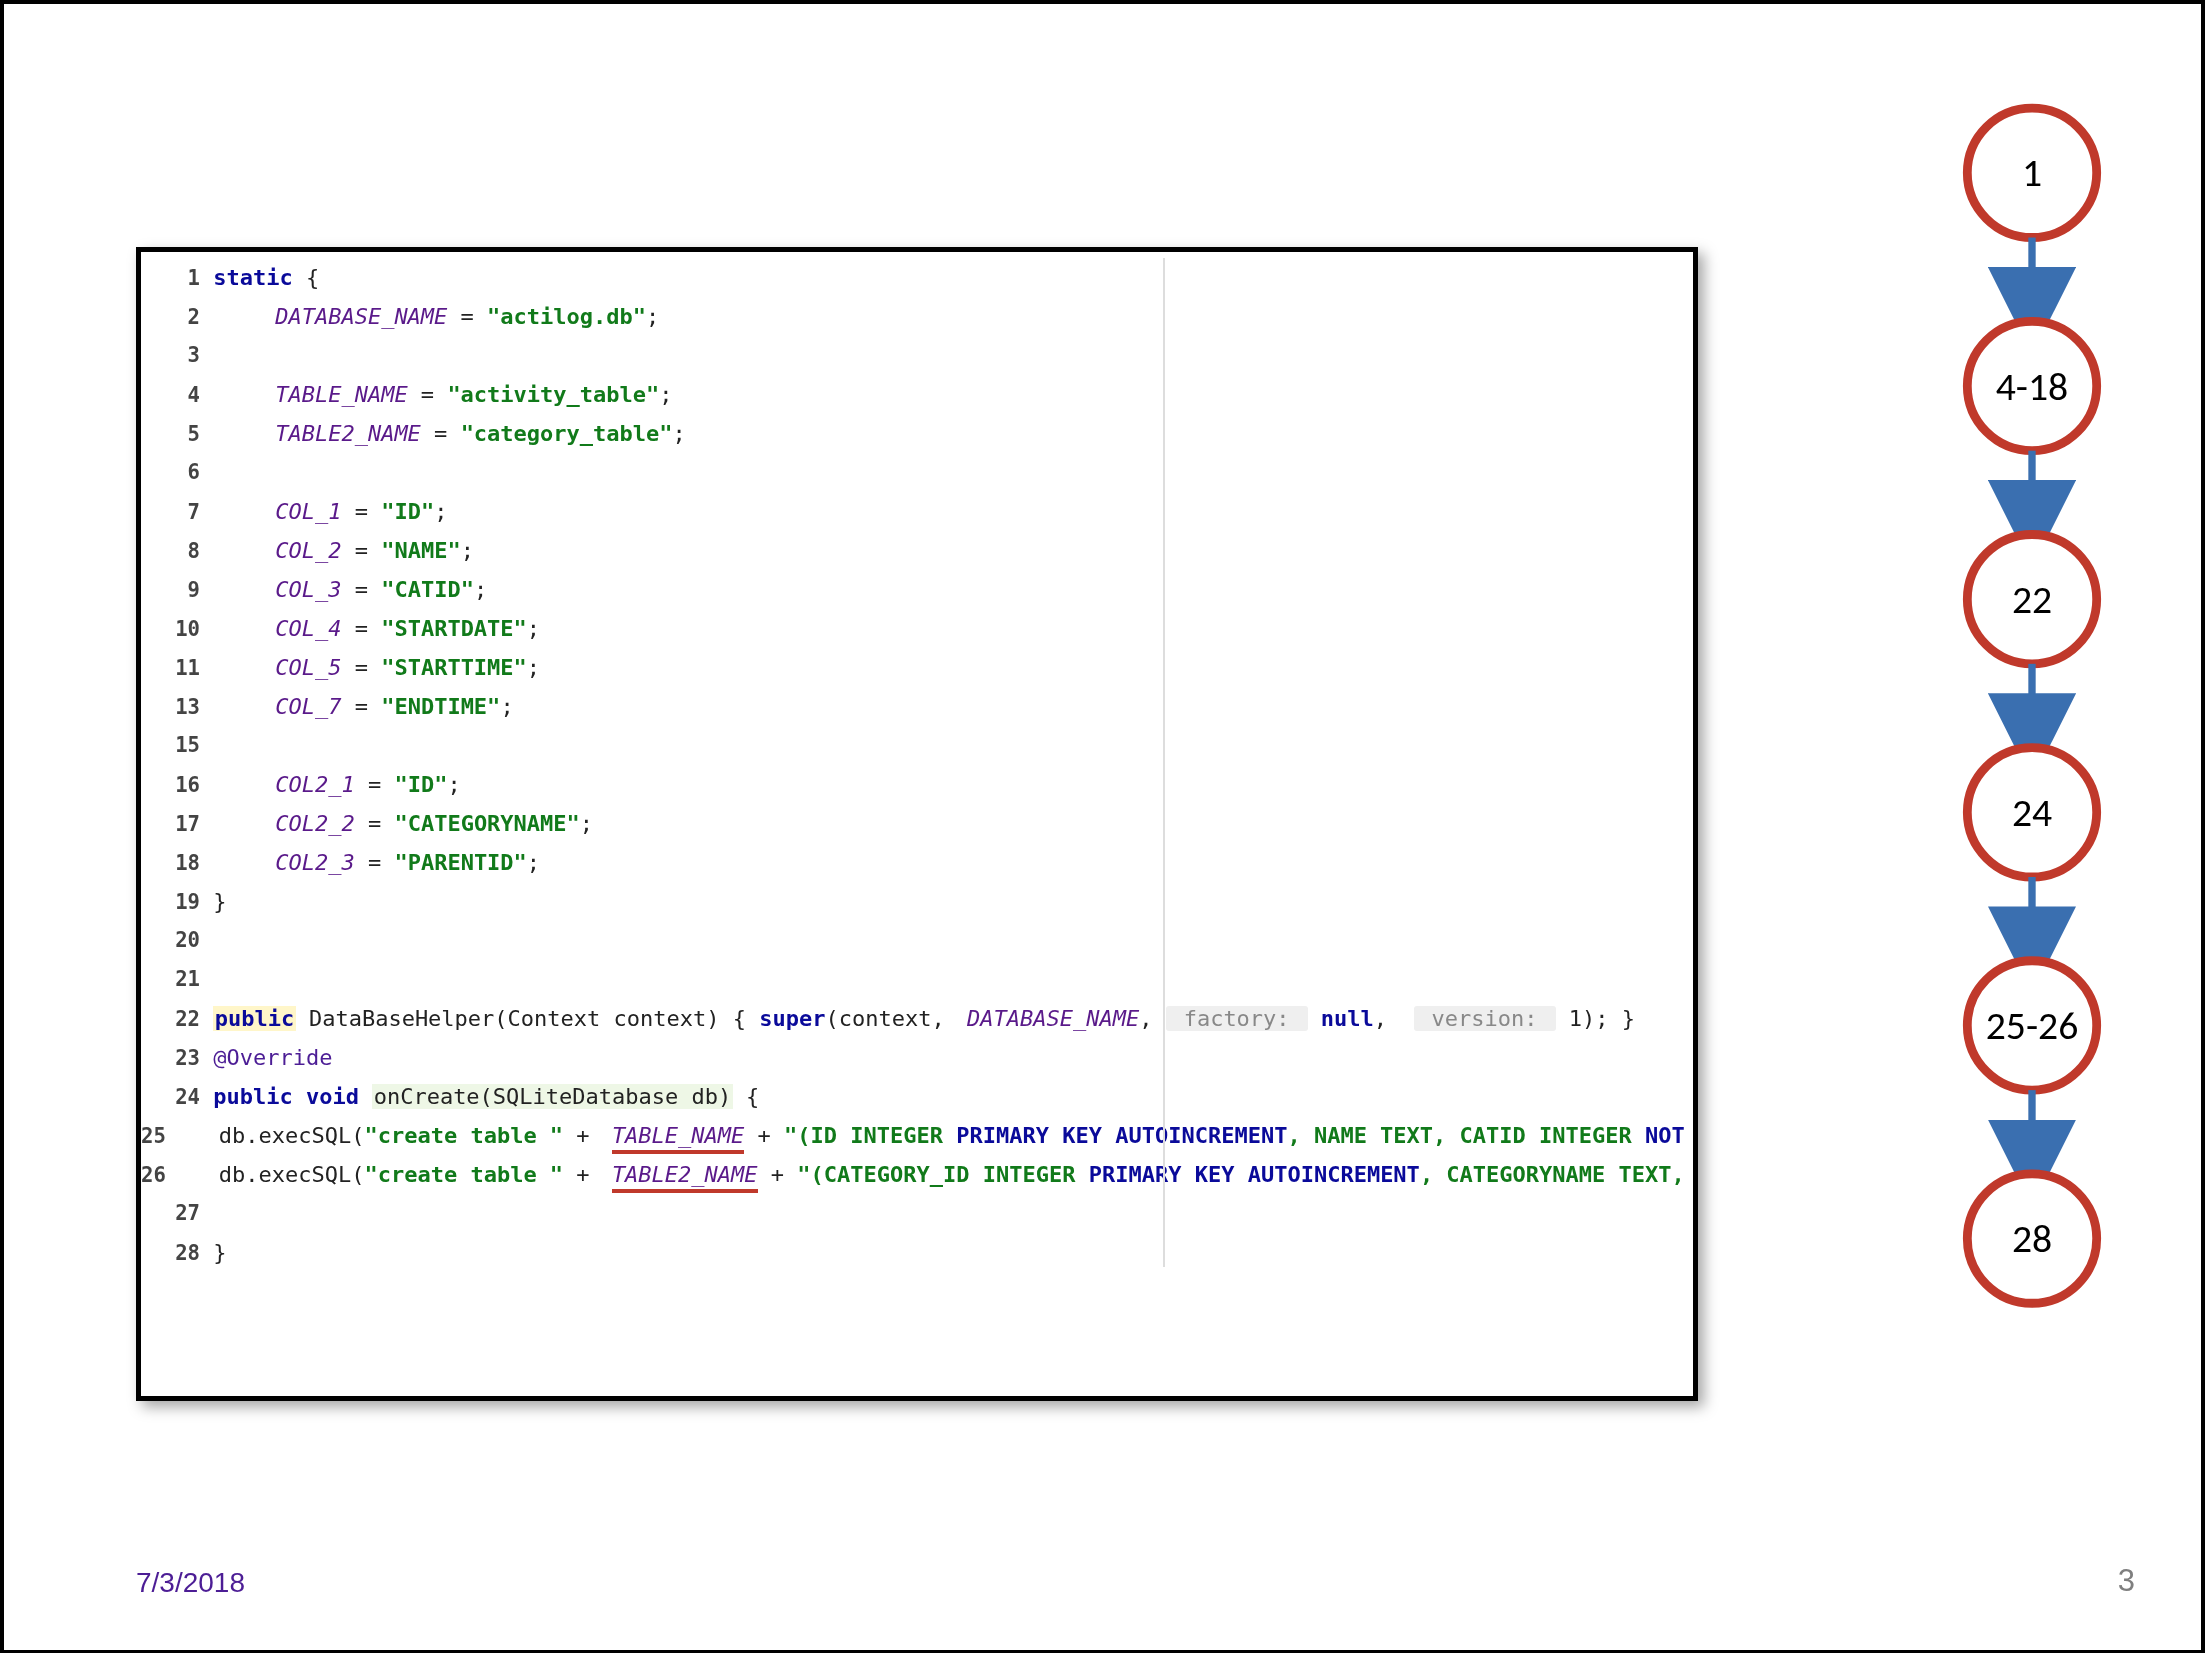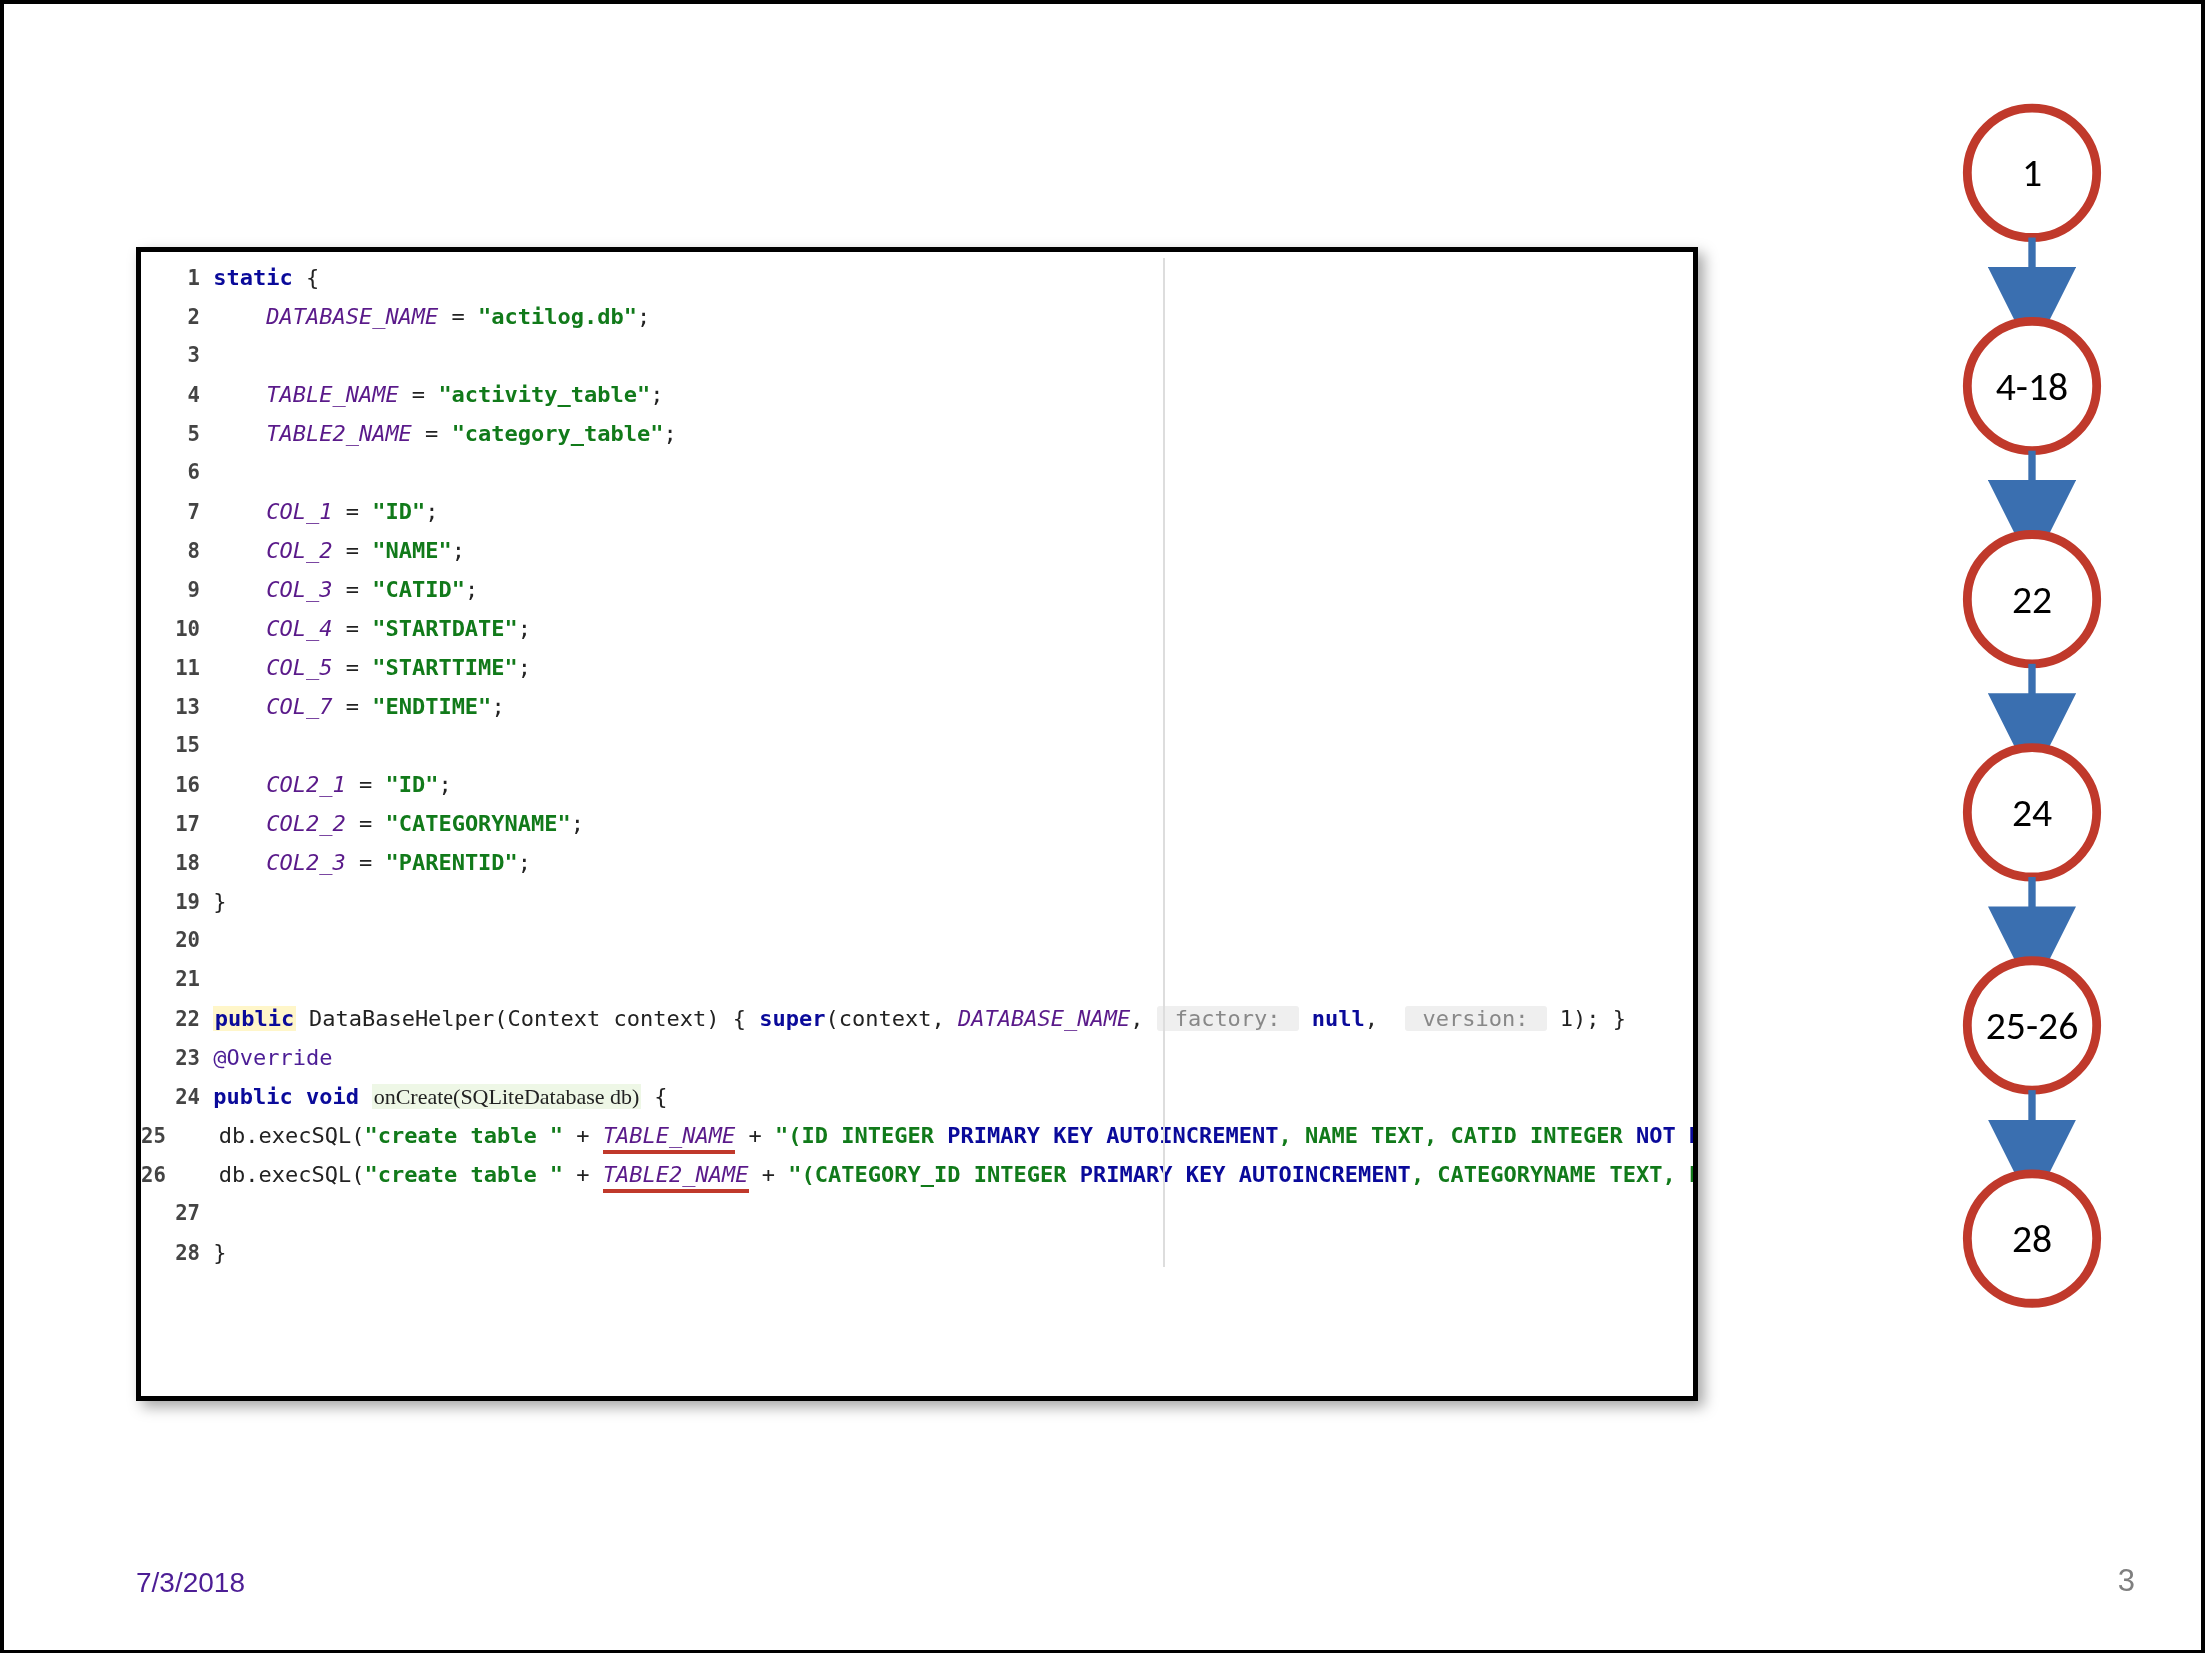--- a/index.html
+++ b/index.html
@@ -56,27 +56,27 @@
     padding-right: 13.2px;
     font-weight: 700;
     color: #444;
     font-size: 20.6px;
   }
   .c {
     flex: 0 0 auto;
   }
   .kw { color: #0a0a9a; font-weight: 700; }
   .kw2 { color: #0a0a9a; font-weight: 700; }
-  .field { color: #5a1a8a; font-style: italic; }
+  .field { color: #5a1a8a; font-style: italic; margin-left: 9px; }
   .str { color: #117a1a; font-weight: 700; }
   .plain { color: #222; }
   .hint { background: #efefef; border-radius: 2.9px; padding: 0 18px; color: #888; }
   .ann { color: #4c1d95; }
   .hl-pub { background: #fff6c9; padding: 0 1.5px; }
-  .hl-method { background: #eef7e6; padding: 0 1.5px; font-family: Liberation Serif, serif; }
+  .hl-method { background: #eef7e6; padding: 0 1.5px; }
   .tbl-und {
     border-bottom: 4.4px solid #c0392b;
     padding-bottom: 1.5px;
   }
   .flow {
     position: absolute;
     right: 66px;
     top: 88px;
     width: 206px;
     height: 1323px;

